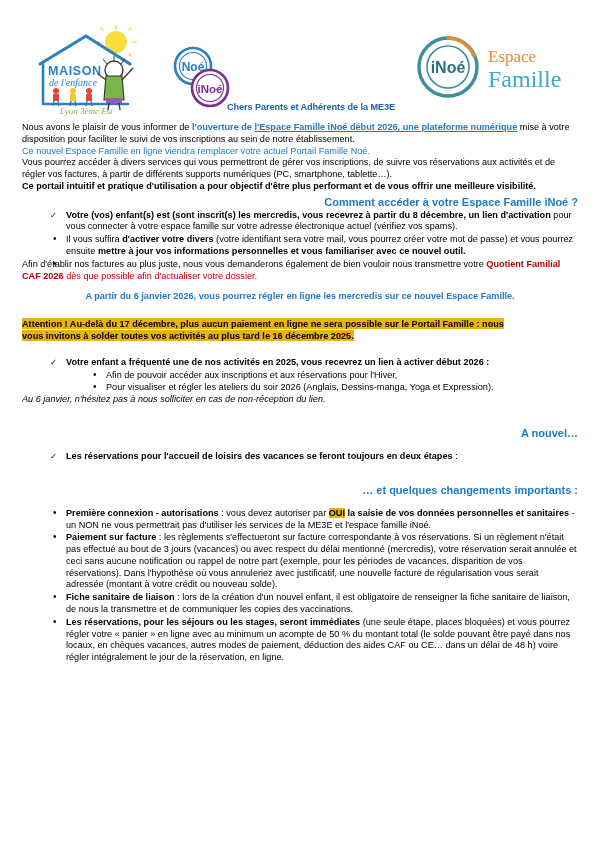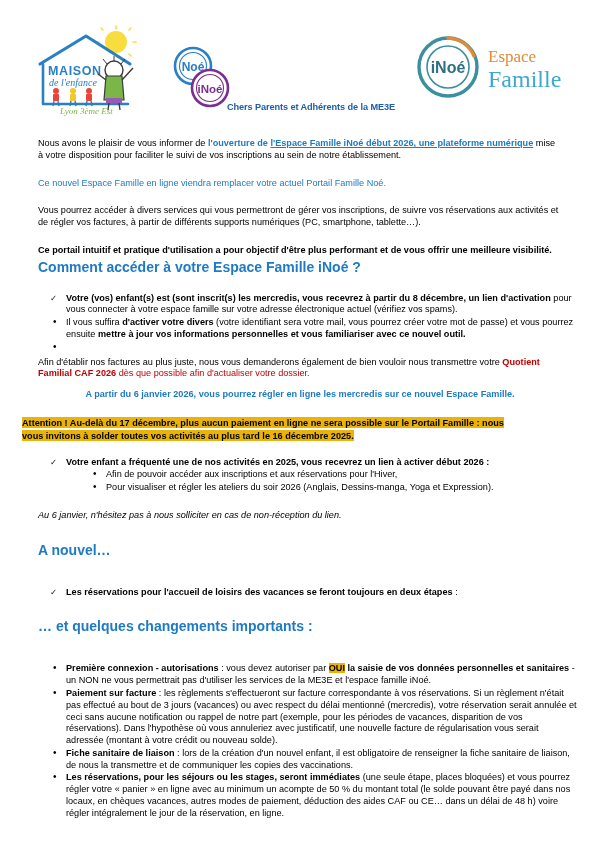--- a/index.html
+++ b/index.html
@@ -60,35 +60,36 @@
     letter-spacing: -0.1px;
     white-space: nowrap;
   }
 
   
   .body-text {
     font-size: 9.15px;
     line-height: 1.285;
     text-align: left;
   }
-  p { margin: 16px; }
+  p { margin: 0; }
   .para { margin-bottom: 0px; }
 
   .blue { color: #1f7ac4; }
   .red { color: #c00000; }
   .b { font-weight: bold; }
   .i { font-style: italic; }
   .u { text-decoration: underline; }
   .hl { background: #eab308; }
 
   .heading-blue {
     color: #1f7ac4;
     font-weight: bold;
-    font-size: 14px;
+    font-size: 11px;
     margin-top: 2px;
+    text-align: right;
   }
 
   .center-blue {
     color: #1f7ac4;
     font-weight: bold;
     font-size: 9.15px;
     text-align: center;
     margin-top: 9px;
   }
 

